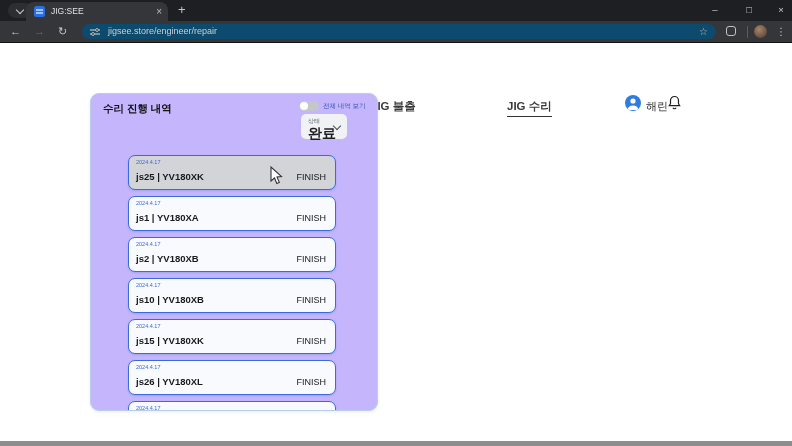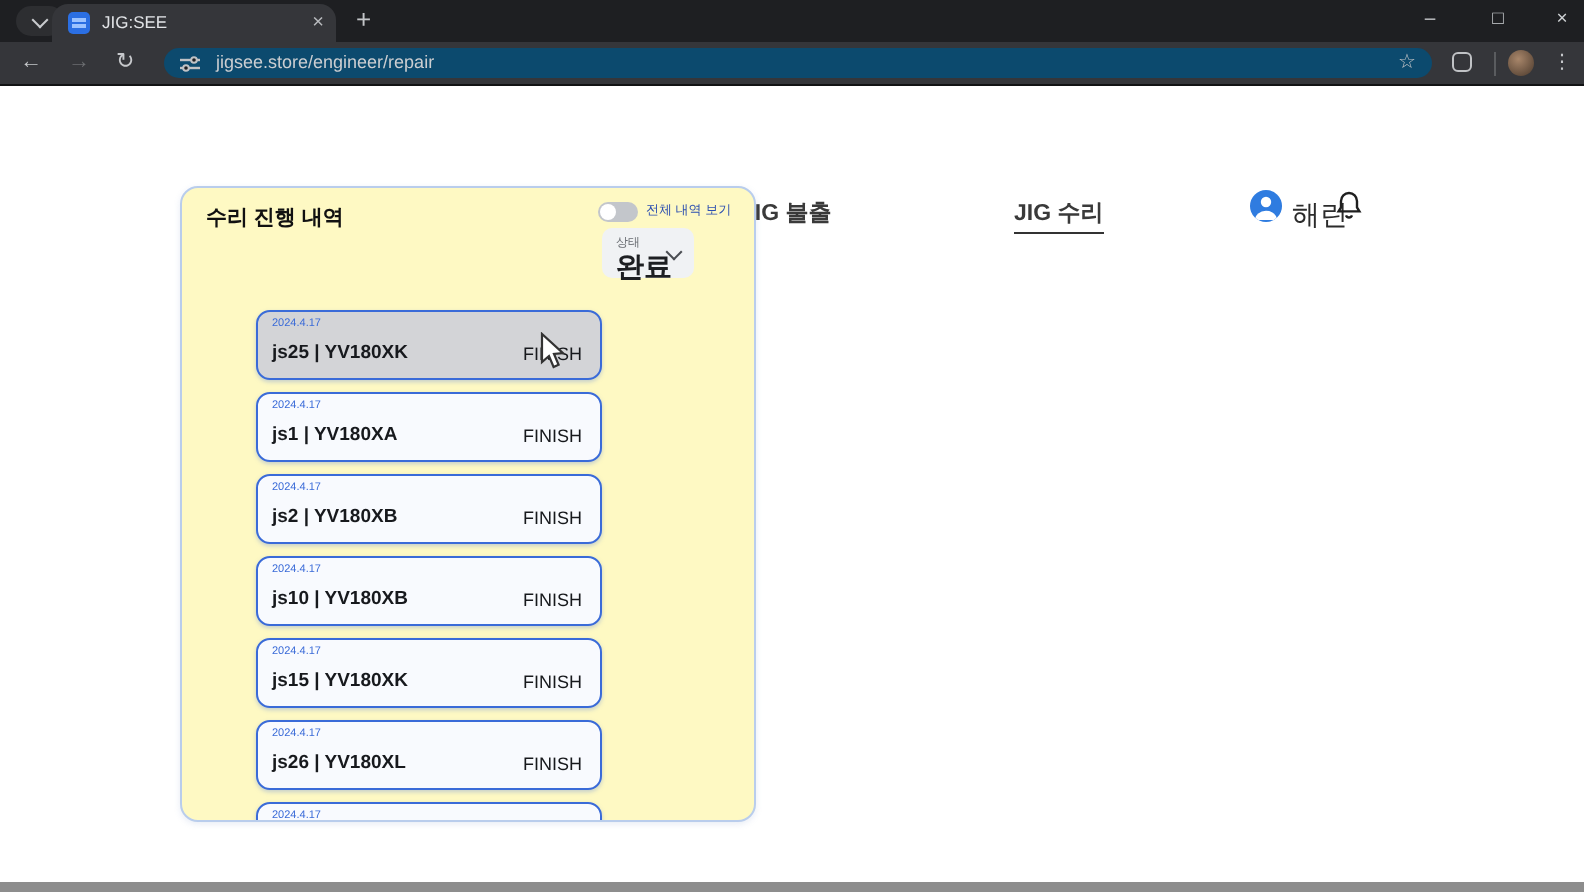--- a/index.html
+++ b/index.html
@@ -28,38 +28,38 @@
   .profile{position:absolute;left:754px;top:4px;width:13px;height:13px;border-radius:50%;
            background:radial-gradient(circle at 40% 35%,#a8866a,#4a392c);}
   .kebab{position:absolute;left:776px;top:0;line-height:21px;font-size:10px;color:#c6c8cb;}
 
   
   .siteheader{position:absolute;left:0;top:43px;width:792px;height:45px;background:#fff;}
   .logo{position:absolute;left:97px;top:55px;font-size:15px;font-weight:800;letter-spacing:-0.4px;color:#1737ad;}
   .navlink{position:absolute;top:56px;font-size:11.5px;font-weight:bold;color:#3a3a3a;}
   .navlink.active{border-bottom:1.5px solid #333;padding-bottom:2px;}
   .useravatar{position:absolute;left:625px;top:52px;width:16px;height:16px;border-radius:50%;background:#2f7ce0;overflow:hidden;}
-  .username{position:absolute;left:646px;top:56px;font-size:14px;color:#2b2b2b;}
+  .username{position:absolute;left:646px;top:56px;font-size:11px;color:#2b2b2b;}
   .bell{position:absolute;left:668px;top:52px;}
 
   
-  .panel{position:absolute;left:90px;top:93px;width:288px;height:318px;background:#fef9c3;
+  .panel{position:absolute;left:90px;top:93px;width:288px;height:318px;background:#c4b5fd;
          border:1px solid #b9cdec;border-radius:9px;box-sizing:border-box;overflow:hidden;
          box-shadow:0 1px 3px rgba(120,150,200,.18);}
   .paneltitle{position:absolute;left:12px;top:8px;font-size:10.5px;font-weight:bold;color:#111;}
   .toggle{position:absolute;left:208px;top:7px;width:20px;height:10px;border-radius:5px;background:#c3c6cb;}
   .knob{position:absolute;left:1px;top:1px;width:8px;height:8px;border-radius:50%;background:#fff;}
   .togglelabel{position:absolute;left:232px;top:7px;width:46px;font-size:6.5px;line-height:10px;color:#2c4fb0;}
   .dropdown{position:absolute;left:210px;top:20px;width:46px;height:25px;border-radius:5px;background:#f0f2f4;box-sizing:border-box;}
   .ddlabel{position:absolute;left:7px;top:3px;font-size:6px;color:#6a6e73;}
   .ddvalue{position:absolute;left:7px;top:11px;font-size:14px;font-weight:bold;color:#1d1f22;}
   .dropdown .chev{border-color:#4a4d52;right:7px;top:9px;}
 
   .list{position:absolute;left:37px;top:61px;width:206px;}
-  .item{position:relative;width:173px;height:35px;margin-bottom:6px;background:#f8fafe;
+  .item{position:relative;width:208px;height:35px;margin-bottom:6px;background:#f8fafe;
         border:1.6px solid #3a6bd8;border-radius:7px;box-sizing:border-box;
         box-shadow:0 1px 2px rgba(90,130,220,.35);}
   .item.hovered{background:#d3d4d7;}
   .idate{position:absolute;left:7px;top:3px;font-size:5.5px;color:#3a6bd8;}
   .ilabel{position:absolute;left:7px;top:15px;font-size:9.5px;font-weight:bold;color:#17191d;}
   .istatus{position:absolute;right:9px;top:16px;font-size:9px;font-weight:normal;color:#17191d;}
 
   .cursor{position:absolute;left:270px;top:166px;z-index:50;}
   .taskbar{position:absolute;left:0;bottom:0;width:792px;height:5px;background:#8d8d8d;}
 </style>

